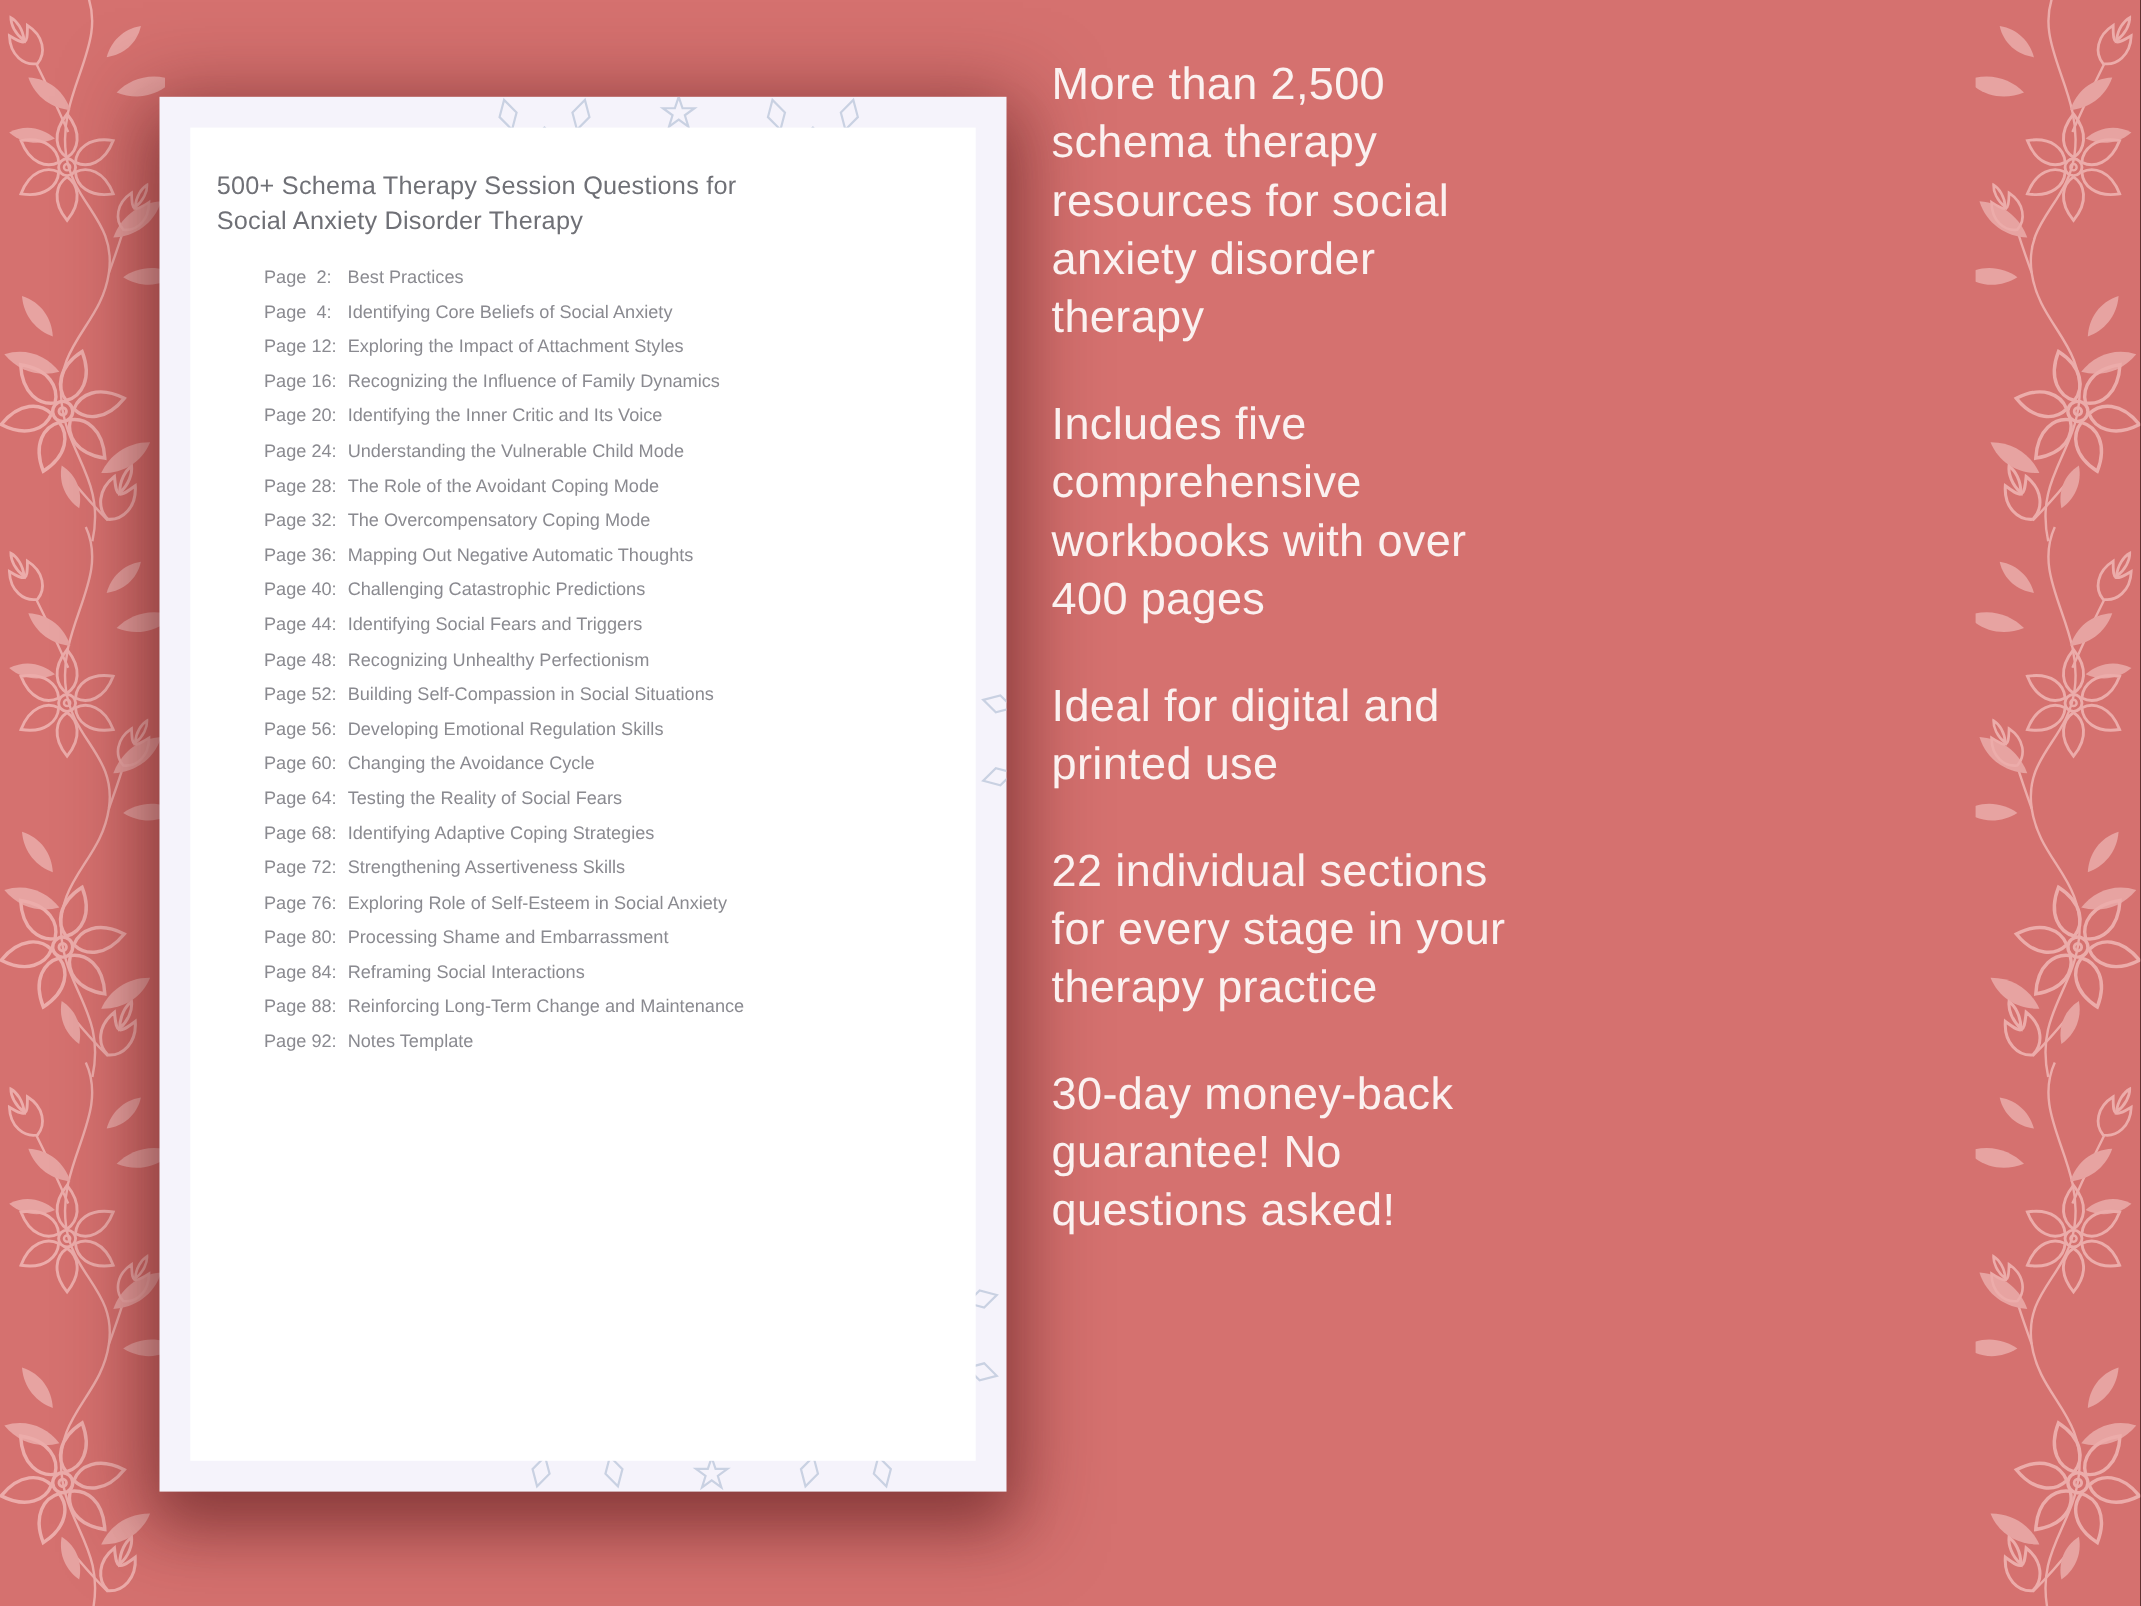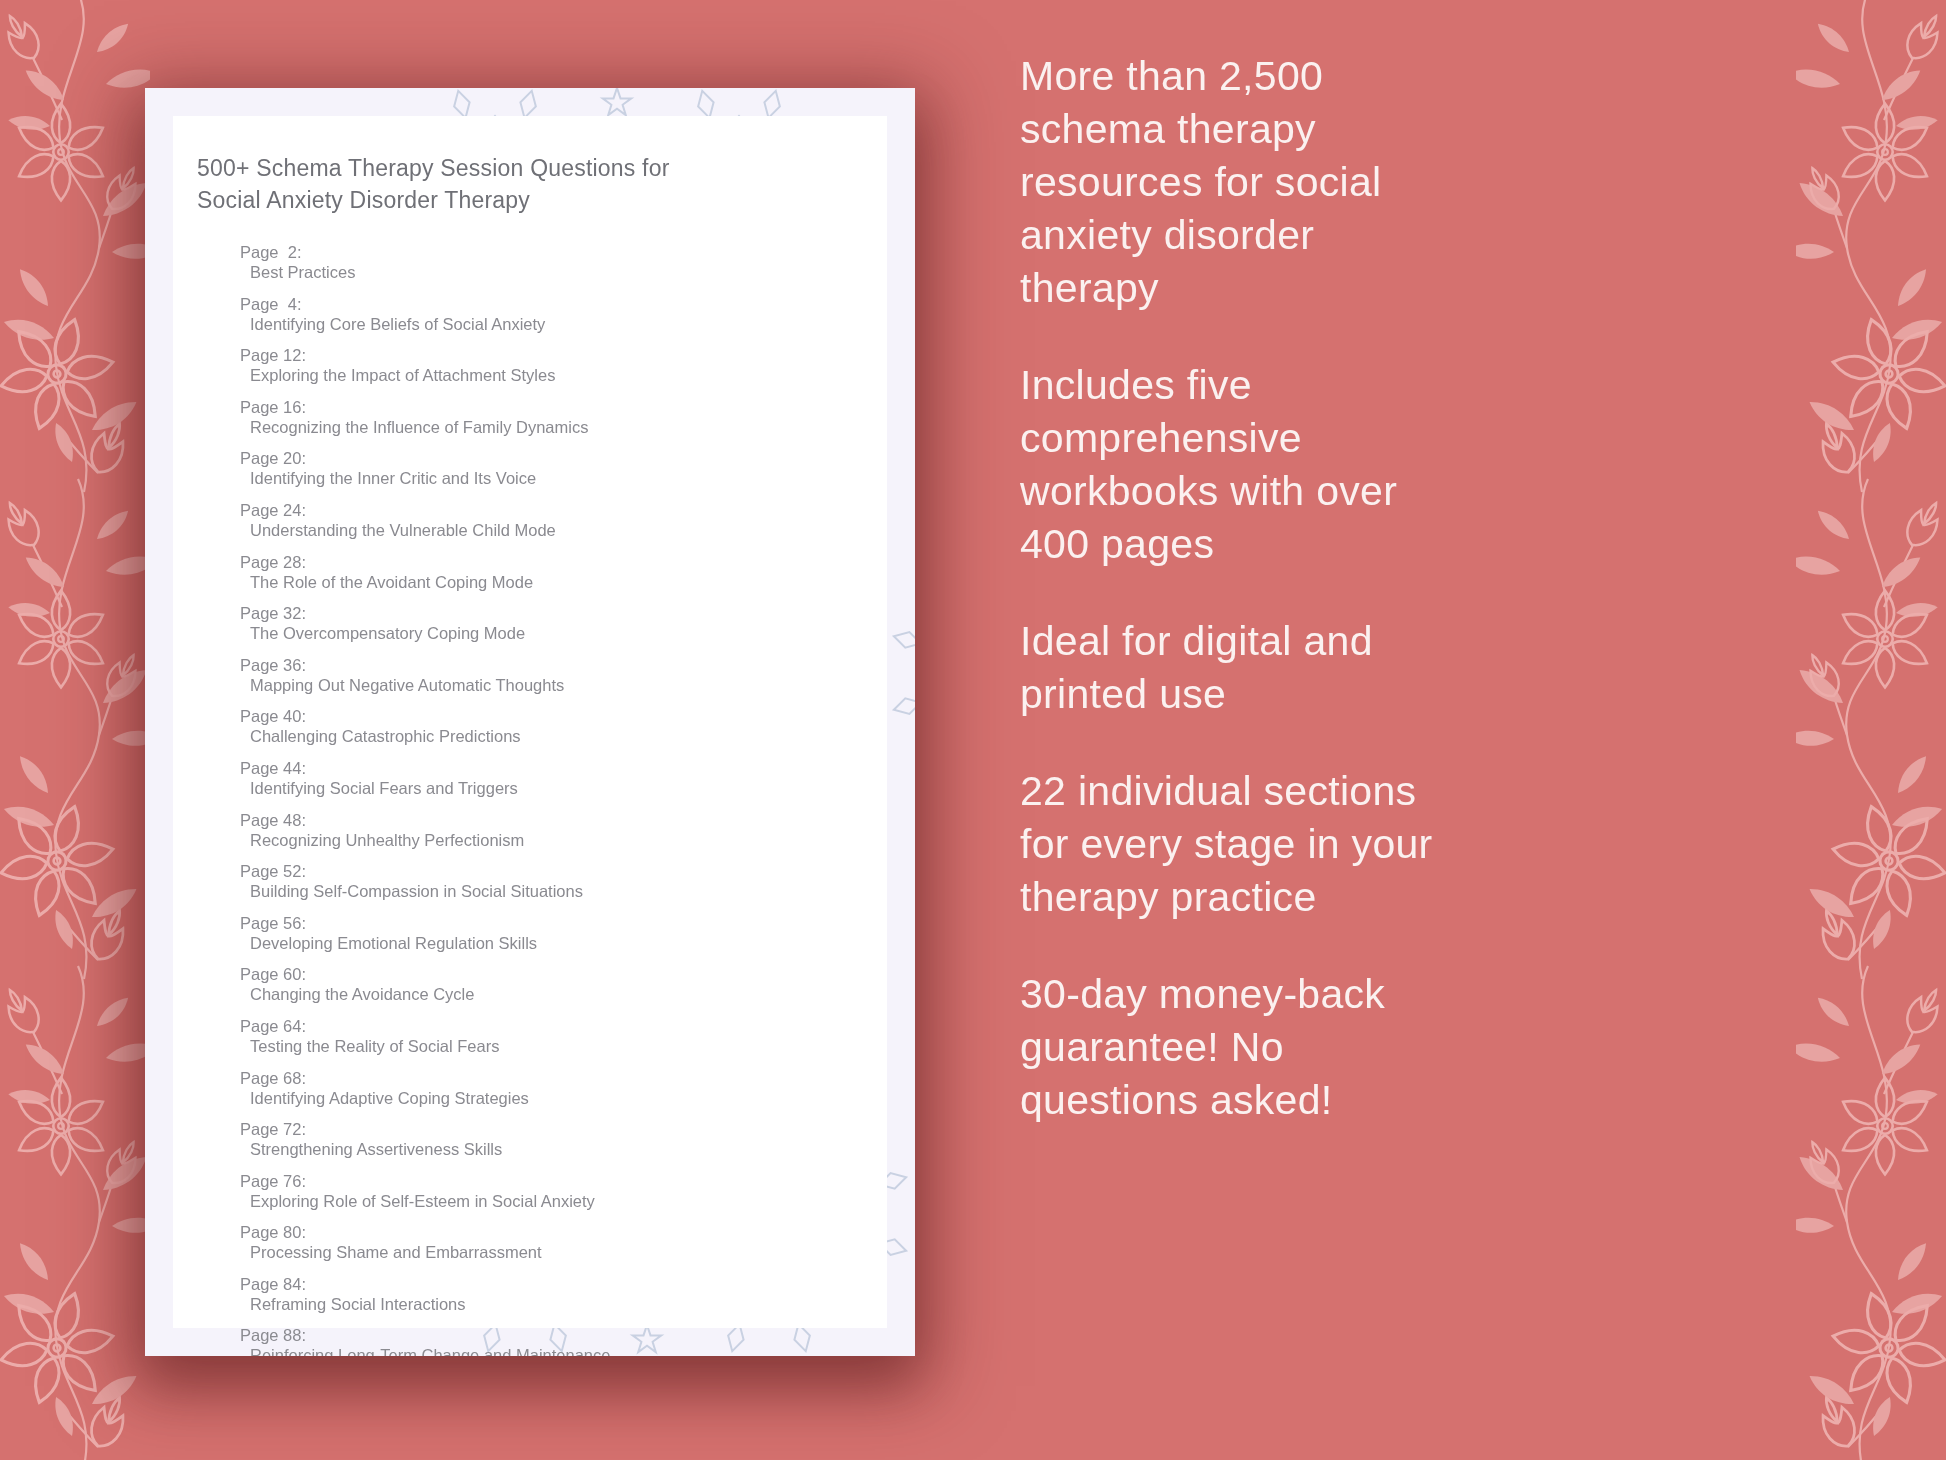--- a/index.html
+++ b/index.html
@@ -41,27 +41,27 @@
   .overview{
     margin:22px 0 0 43px;
     font-size:19.5px;line-height:24px;
     color:var(--title-text,#6f7076);
     font-weight:400;
   }
   .toc{
     margin:26px 0 0 67px;padding:0;list-style:none;
     font-size:16.5px;color:var(--body-text,#8a8a90);
   }
-  .toc-row{line-height:20px;margin-bottom:11.6px;display:flex;flex-direction:column;}
+  .toc-row{line-height:20px;margin-bottom:11.6px;display:flex;}
   .pg{white-space:pre;display:inline-block;min-width:66px;flex:none;}
   .tt{margin-left:10px;}
 
   
   .marketing{
-    position:absolute;left:1020px;top:50px;width:490px;
+    position:absolute;left:956px;top:50px;width:490px;
     color:var(--marketing-text,#fbf1f0);
   }
   .marketing .mk{
     margin:0 0 44px;
     font-size:41px;line-height:53px;
     letter-spacing:.3px;font-weight:400;
     white-space:pre-line;
   }
 </style>
 </head>

